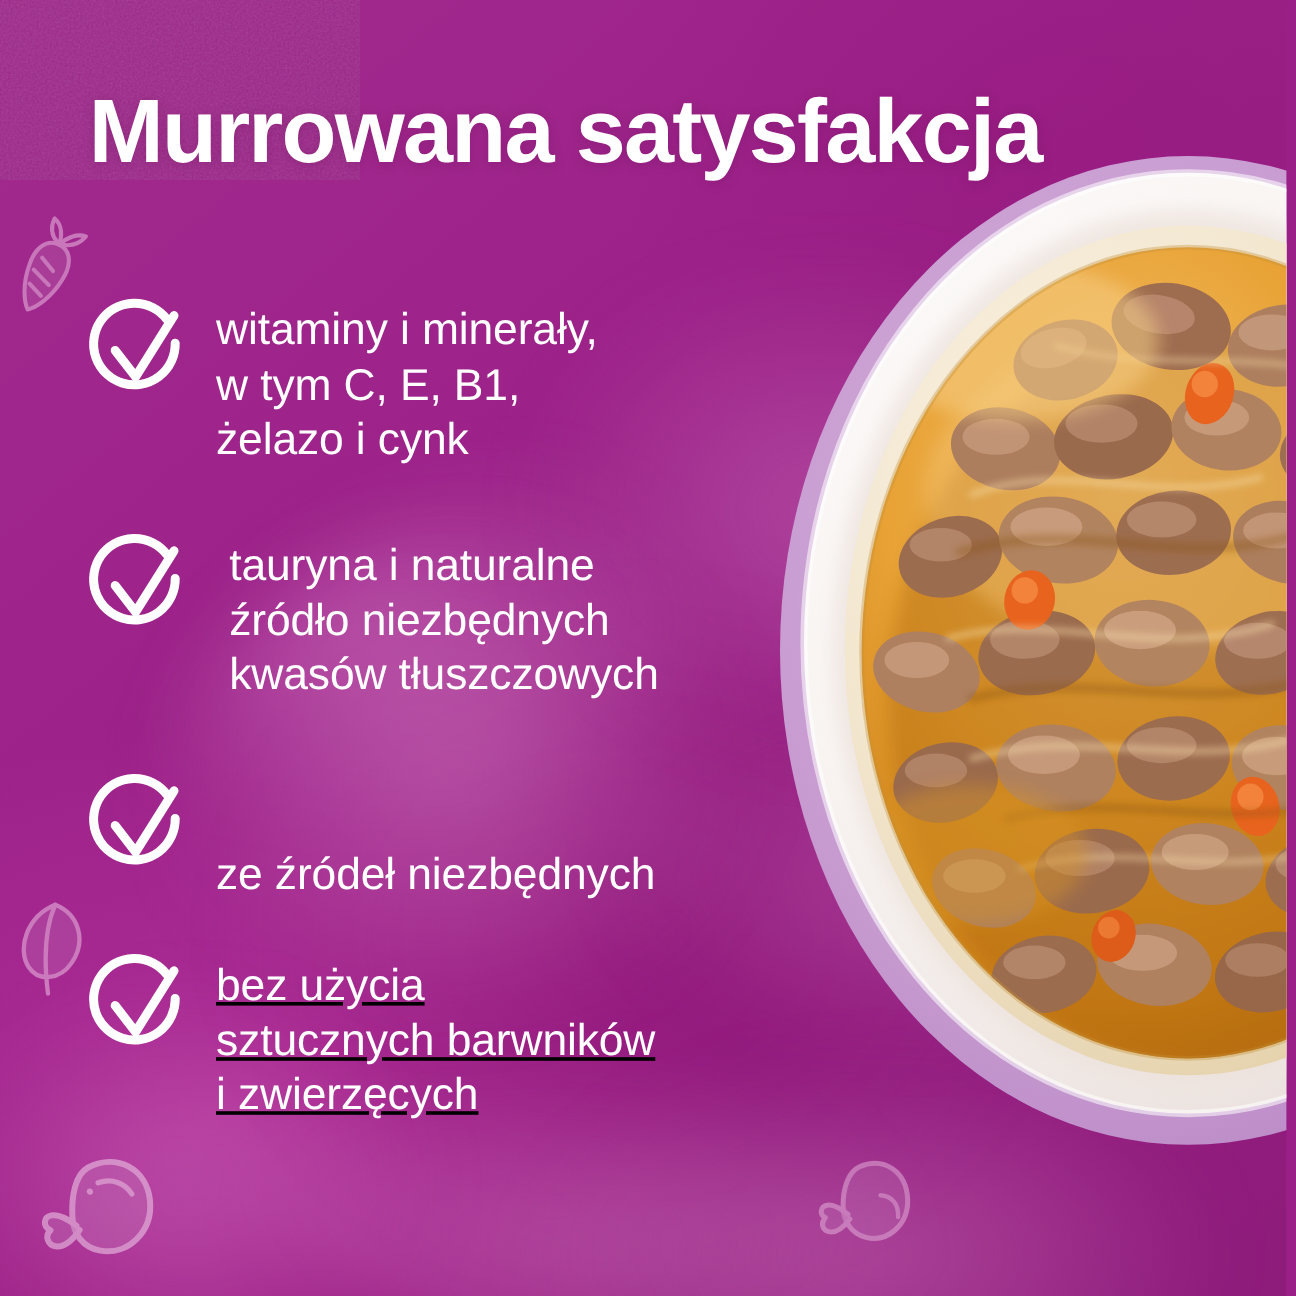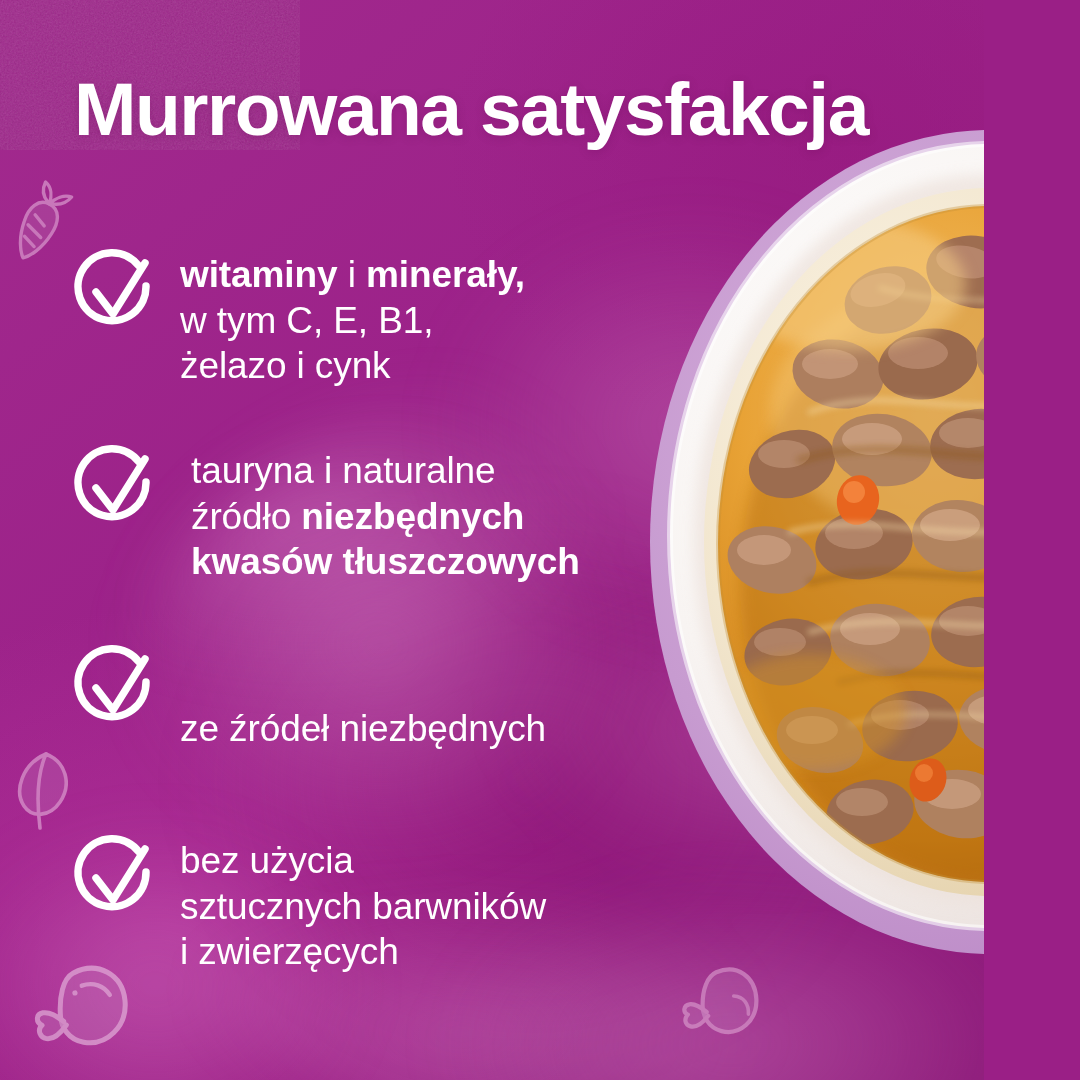--- a/index.html
+++ b/index.html
@@ -4,21 +4,21 @@
 <style>
   html,body{margin:0;padding:0;}
   body{
     width:1080px;height:1080px;overflow:hidden;
     font-family:"Liberation Sans","DejaVu Sans",sans-serif;
     background:#9A1F86;
   }
 
   
   #stage{
-    position:relative;width:984px;height:1080px;overflow:hidden;
+    position:relative;width:1072px;height:1080px;overflow:hidden;
     background:
       radial-gradient(ellipse 700px 520px at 18% 86%, rgba(196,60,170,.50), rgba(196,60,170,0) 62%),
       radial-gradient(ellipse 620px 480px at 86% 14%, rgba(150,24,126,.55), rgba(150,24,126,0) 65%),
       linear-gradient(140deg,#A22A8E 0%,#9C2289 38%,#951E80 70%,#8E1C7B 100%);
   }
 
   
   .swoosh{position:absolute;border-radius:50%;filter:blur(34px);pointer-events:none;}
   .sw1{left:120px;top:430px;width:520px;height:430px;
        background:radial-gradient(ellipse at 50% 50%, rgba(226,150,210,.40), rgba(226,150,210,0) 68%);}
@@ -49,29 +49,29 @@
     letter-spacing:-1.5px;white-space:nowrap;
     text-shadow:0 2px 10px rgba(90,8,74,.22);
   }
 
   
   .bullets{position:absolute;left:68px;top:246px;width:640px;}
   .bullet{position:absolute;display:flex;align-items:flex-start;}
   .b0{top:0px;}
   .b1{top:196px;gap:11px;}
   .b2{top:396px;}
-  .b3{top:586px;}
+  .b3{top:546px;text-decoration:underline;}
 
   .check{flex:0 0 auto;width:92px;height:92px;margin-right:20px;}
   .check svg{display:block;width:92px;height:92px;overflow:visible;}
 
   .btext{color:#fff;font-size:37px;line-height:45.5px;font-weight:400;
          letter-spacing:-.1px;padding-top:6px;}
   .btext.b-2line{padding-top:18px;}
-  .btext b{font-weight:700;text-align:right;}
+  .btext b{font-weight:400;text-align:right;}
 
   
   .deco{position:absolute;pointer-events:none;}
   .deco svg{display:block;overflow:visible;}
   .d-carrot{left:6px;top:172px;}
   .d-leaf{left:8px;top:740px;}
   .d-drum-big{left:22px;top:952px;}
   .d-drum-small{left:672px;top:952px;}
 
   

